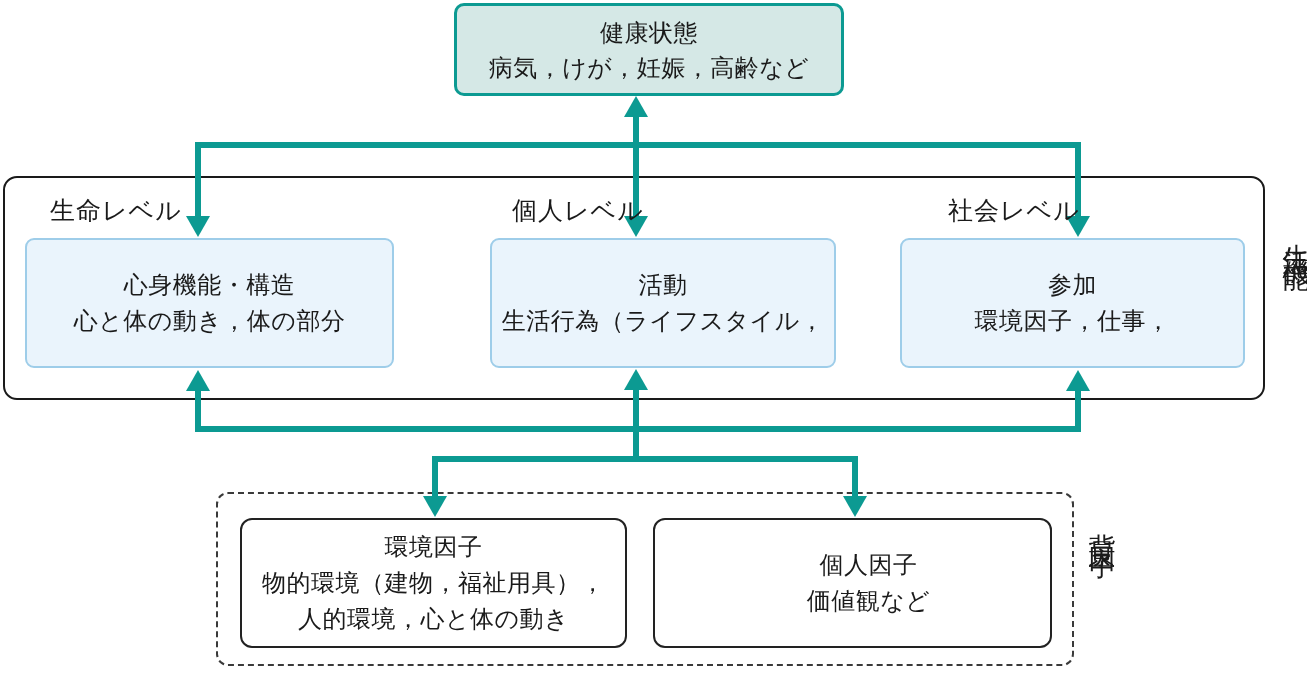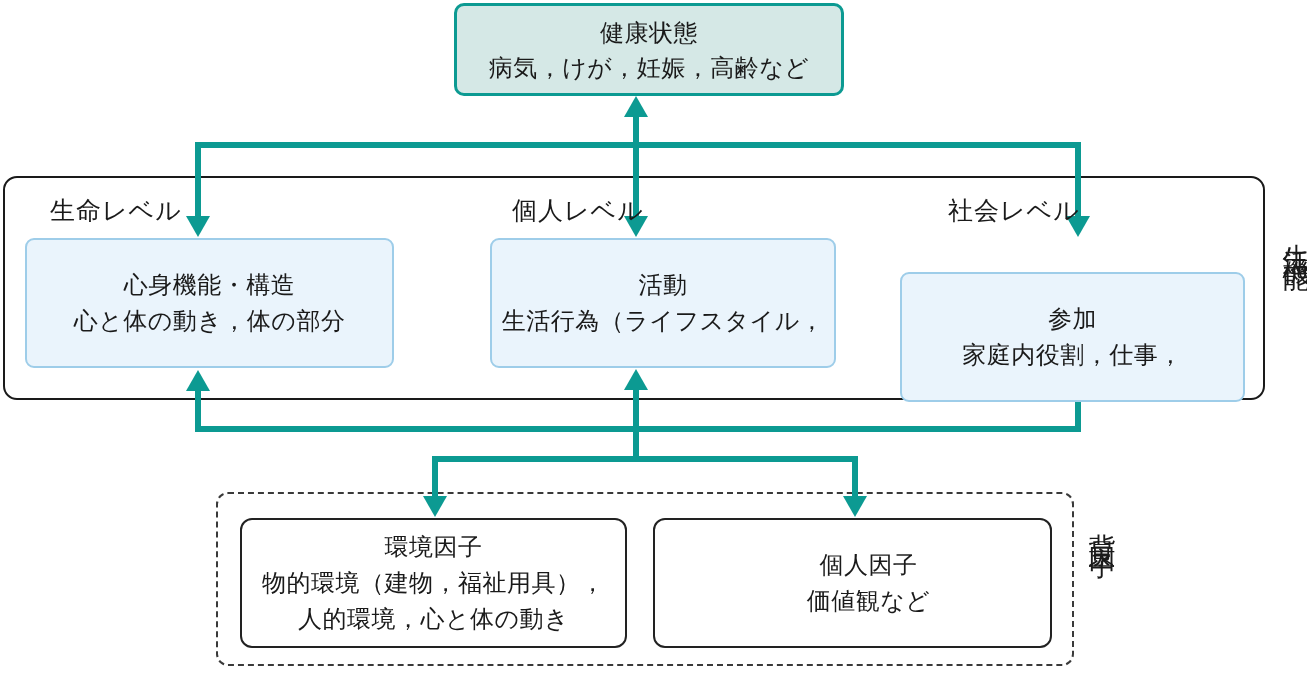--- a/index.html
+++ b/index.html
@@ -75,21 +75,21 @@
   }
   .level-box {
     top: 238px;
     height: 130px;
     background: var(--level-fill);
     border: 2px solid var(--level-border);
     border-radius: 9px;
   }
   .level-box.pos-0 { left: 25px;  width: 369px; }
   .level-box.pos-1 { left: 462px; width: 346px; margin-left: 28px; }
-  .level-box.pos-2 { left: 900px; width: 345px; margin-top: 34px; }
+  .level-box.pos-2 { left: 900px; width: 345px; }
   .factor-box {
     top: 518px;
     height: 130px;
     background: #ffffff;
     border: 2.5px solid #222222;
     border-radius: 12px;
   }
   .factor-box.pos-0 { left: 240px; width: 387px; }
   .factor-box.pos-1 { left: 653px; width: 399px; padding-left: 32px; }
   .level-label {
@@ -159,21 +159,21 @@
   <div class="node level-box pos-0">
     <div>心身機能・構造</div>
     <div>心と体の動き，体の部分</div>
   </div>
   <div class="node level-box pos-1">
     <div>活動</div>
     <div>生活行為（ライフスタイル，</div>
   </div>
   <div class="node level-box pos-2">
     <div>参加</div>
-    <div>家庭内役割，仕事，</div>
+    <div>環境因子，仕事，</div>
   </div>
 
   <div class="v-label life">生活機能</div>
 
   <div class="node factor-box pos-0">
     <div>環境因子</div>
     <div>物的環境（建物，福祉用具），</div>
     <div>人的環境，心と体の動き</div>
   </div>
   <div class="node factor-box pos-1">

